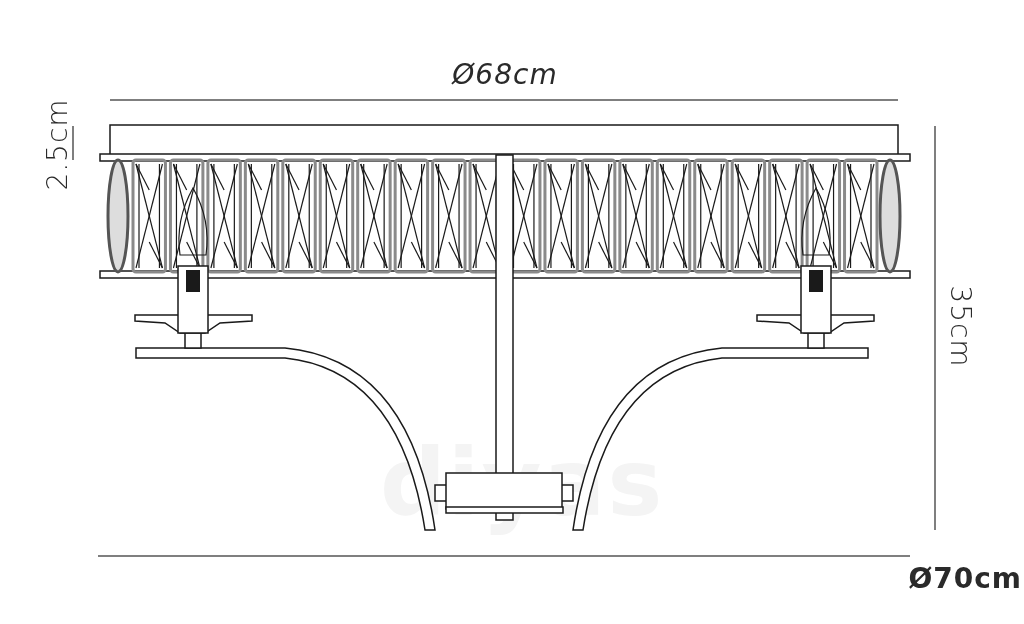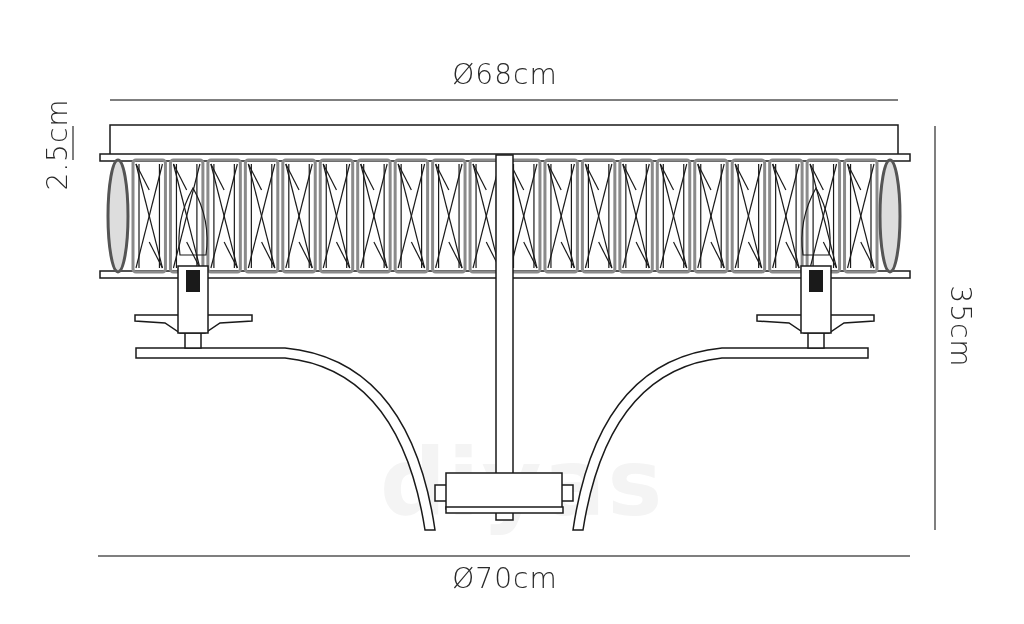--- a/index.html
+++ b/index.html
@@ -1,20 +1,20 @@
 <!DOCTYPE html>
 <html><head>
 <meta charset="utf-8">
 <style>
   html,body{margin:0;padding:0;background:#ffffff;}
   body{width:1024px;height:624px;position:relative;overflow:hidden;font-family:"DejaVu Sans","Liberation Sans",sans-serif;}
   svg{position:absolute;left:0;top:0;}
   .lbl{position:absolute;color:#2a2a2a;font-size:28px;font-weight:300;letter-spacing:1px;white-space:nowrap;}
-  .lbl-top{left:0;width:1010px;top:58px;text-align:center;}
-  .lbl-bottom{left:0;width:1010px;top:562px;text-align:center;}
+  .lbl-top{left:0;width:1010px;top:58px;text-align:center;font-style:italic;}
+  .lbl-bottom{left:12px;width:1010px;top:562px;text-align:right;font-weight:bold;}
   .lbl-left{left:-8px;top:128px;transform:rotate(-90deg);transform-origin:center;width:130px;text-align:center;}
   .lbl-right{left:900px;top:310px;transform:rotate(90deg);transform-origin:center;width:120px;text-align:center;}
   .watermark{position:absolute;left:380px;top:430px;font-size:92px;font-weight:bold;color:#f4f4f4;letter-spacing:2px;}
 </style>
 </head>
 <body>
 
 <div class="watermark">diyas</div>
 
 <svg width="1024" height="624" viewBox="0 0 1024 624">

